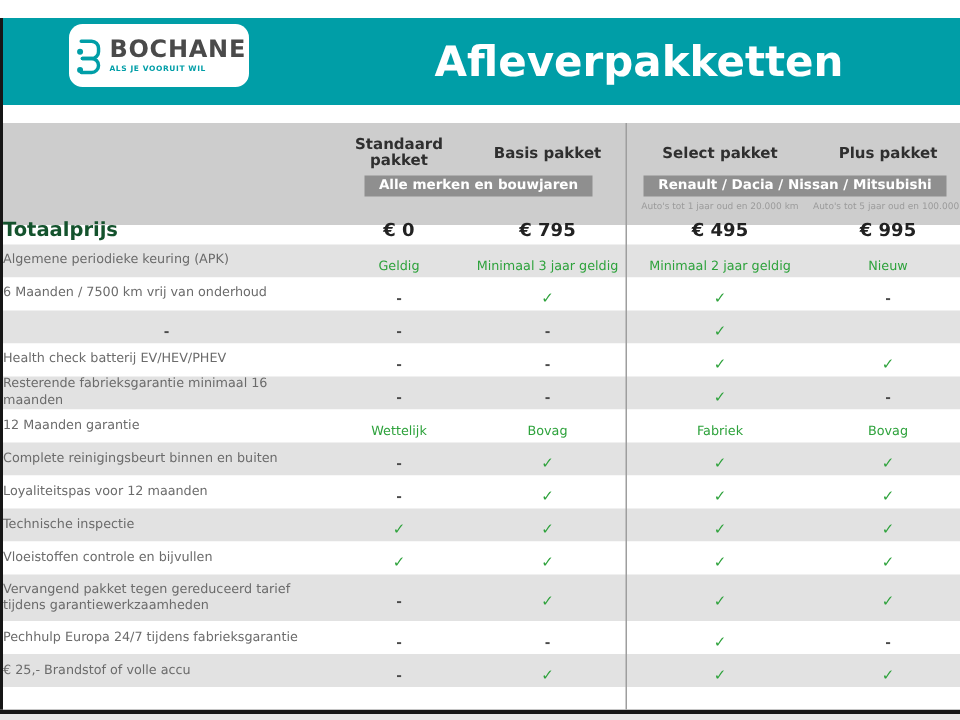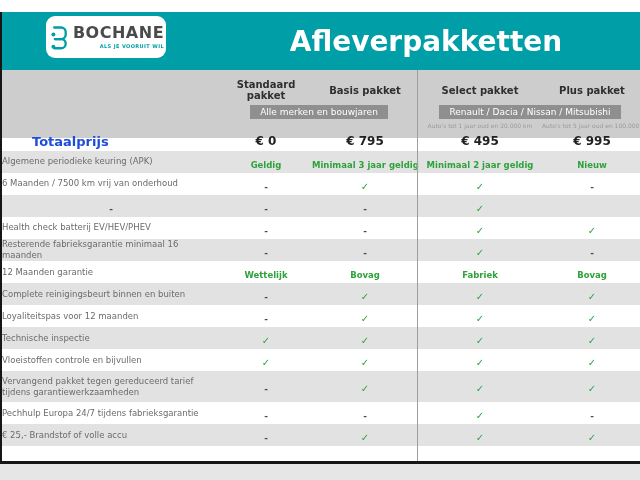--- a/index.html
+++ b/index.html
@@ -6,51 +6,51 @@
   body { font-family:"DejaVu Sans", sans-serif; background:#fff; }
   .page { width:640px; height:480px; overflow:hidden; background:#fff; }
   .top-strip { height:12px; background:#ffffff; }
   .content { border-left:2px solid #161616; }
 
   
   .brand-header { position:relative; height:58px; background:#009ea7; }
   .logo-box { position:absolute; left:44px; top:4px; width:120px; height:42px;
     background:#fff; border-radius:9px; display:flex; align-items:center;
     justify-content:center; gap:5px; }
-  .logo-text-wrap { display:flex; flex-direction:column; align-items:flex-end; }
+  .logo-text-wrap { display:flex; flex-direction:column; }
   .logo-text { font-size:16px; font-weight:700; color:#4a4a4a; letter-spacing:0.5px; line-height:1; }
   .logo-tagline { font-size:5px; font-weight:700; color:#009ea7; letter-spacing:0.4px; margin-top:2px; }
   .page-title { position:absolute; left:424px; top:50%; transform:translate(-50%,-50%);
     color:#ffffff; font-size:28px; font-weight:700; white-space:nowrap; }
 
   
-  .table-area { position:relative; height:391px; background:#ffffff; }
+  .table-area { position:relative; height:391px; background:#ffffff;margin-top:12px; }
   .head-block { background:#cdcdcd; height:68px; padding-top:9px; }
   .grid { display:grid; grid-template-columns:218px 92px 106px 124px 100px; align-items:center; }
   .pkg-h { text-align:center; font-size:10px; font-weight:700; color:#2f2f2f; }
   .badges-row { display:grid; grid-template-columns:218px 198px 224px; margin-top:4px; }
   .badge-zone { display:flex; justify-content:center; }
-  .badge { background:#8f8f8f; color:#ffffff; font-size:9px; font-weight:400;
+  .badge { background:#8f8f8f; color:#ffffff; font-size:9px; font-weight:700;
     padding:2px 10px; white-space:nowrap; }
   .subnotes { height:10px; margin-top:1px; }
   .subnote { text-align:center; font-size:6px; color:#9b9b9b; white-space:nowrap; }
   .price-row { height:22px; }
-  .price-label { padding-left:30px; font-size:13px; font-weight:700; color:#1d4ed8; }
+  .price-label { font-size:13px; font-weight:700; color:#14532d; }
   .price { text-align:center; font-size:12px; font-weight:700; color:#222; }
   .white-gap { height:13px; background:#ffffff; }
 
   .trow { min-height:22px; }
   .trow.tall { min-height:31px; }
   .band-gray { background:#e2e2e2; }
   .band-white { background:#ffffff; }
   .tlabel { font-size:8.5px; color:#6b6b6b; line-height:1.3; padding-right:12px; }
   .tcell { text-align:center; }
   .check { color:#2ea23c; font-size:10px; font-weight:700; }
   .dash { color:#4a4a4a; font-size:9px; font-weight:700; }
-  .gtext { color:#2ea23c; font-size:8.5px; font-weight:700; white-space:nowrap; }
+  .gtext { color:#2ea23c; font-size:8.5px; font-weight:400; white-space:nowrap; }
 
   .divider { position:absolute; left:415px; top:0; bottom:0; width:1px; background:#9e9e9e; }
   .bottom-line { height:3px; background:#161616; }
   .footer-strip { height:16px; background:#e6e6e6; }
 </style>
 </head>
 <body>
 
 <div class="page">
   <div class="top-strip"></div>

